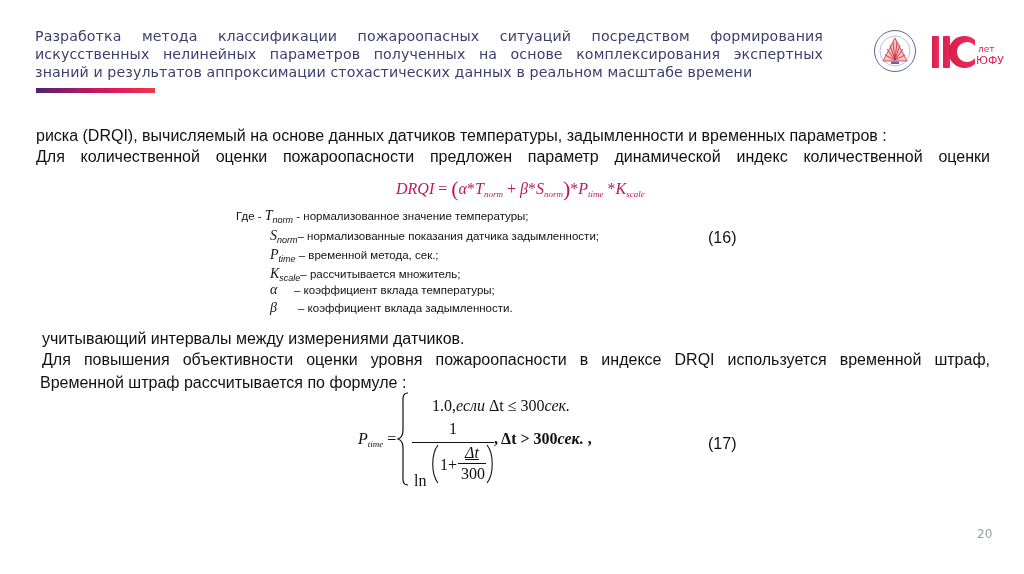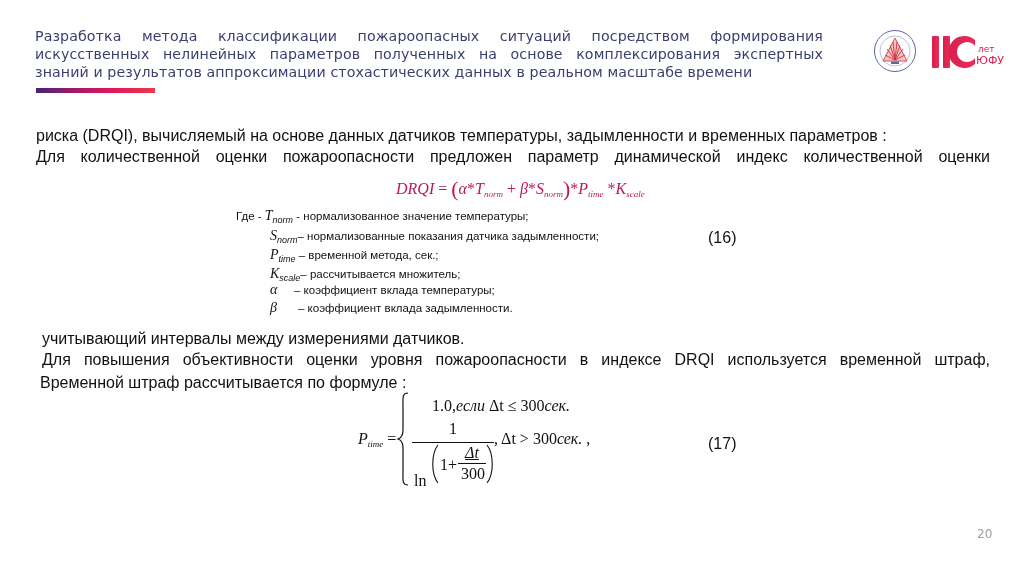--- a/index.html
+++ b/index.html
@@ -63,21 +63,21 @@
       font-family: "Liberation Serif", serif; font-size: 16px; color: #111;
     }
     .formula17 .lhs { position: absolute; left: 0; top: 38px; font-style: italic; white-space: nowrap; }
     .formula17 .lhs .eq { font-style: normal; }
     .formula17 .brace { position: absolute; left: 38px; top: 0; width: 14px; height: 94px; }
     .formula17 .case1 { position: absolute; left: 66px; top: 5px; white-space: nowrap; margin-left: 8px; }
     .formula17 .frac { position: absolute; left: 52px; top: 28px; width: 86px; height: 64px; }
     .formula17 .num { position: absolute; left: 0; width: 86px; top: 0; text-align: center; }
     .formula17 .bar { position: absolute; left: 2px; width: 82px; top: 22px; height: 1px; background: #111; }
     .formula17 .den { position: absolute; left: 2px; top: 24px; width: 86px; height: 40px; }
-    .formula17 .case2 { position: absolute; left: 136px; top: 38px; white-space: nowrap; }
+    .formula17 .case2 { position: absolute; left: 136px; top: 38px; white-space: nowrap; font-weight: bold; }
     .it { font-style: italic; }
 
     .page-number {
       position: absolute; left: 977px; top: 527px; font-family: "DejaVu Sans", sans-serif;
       font-size: 12px; color: #9aa0a6;
     }
   </style>
 </head>
 <body>
 

